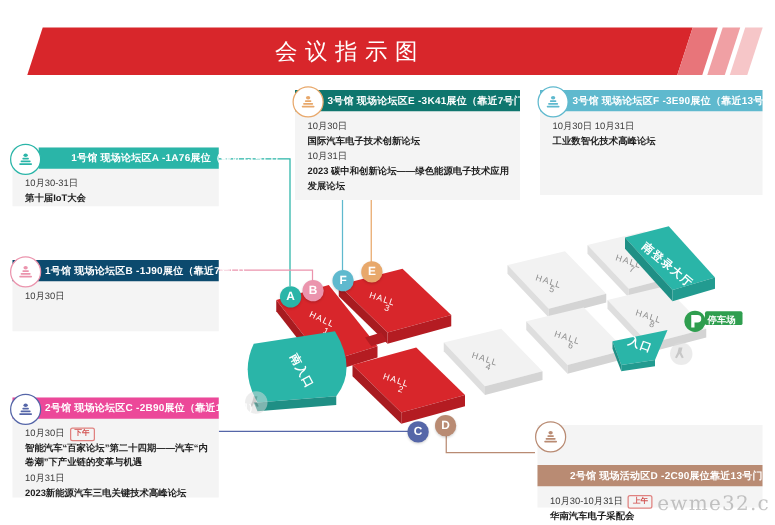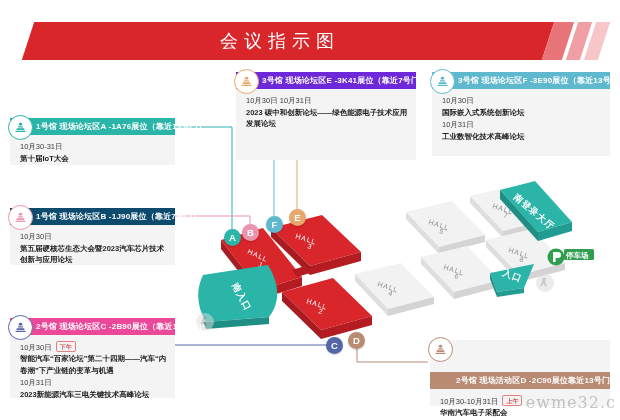--- a/index.html
+++ b/index.html
@@ -217,21 +217,21 @@
   </svg>
 
   <div class="mk" style="left:224px;top:229px;background:#2ab5a8;">A</div>
   <div class="mk" style="left:242px;top:224px;background:#eb94ad;">B</div>
   <div class="mk" style="left:326px;top:337px;background:#5566a8;">C</div>
   <div class="mk" style="left:348px;top:332px;background:#b98b73;">D</div>
   <div class="mk" style="left:289px;top:209px;background:#e8a86b;">E</div>
   <div class="mk" style="left:266px;top:216px;background:#5fb9ce;">F</div>
 
   <div class="card" style="left:10px;top:118px;width:165px;height:47px;">
-    <div class="card-head" style="background:#2ab5a8;">
+    <div class="card-head" style="background:#2ab5a8;margin-left:21px;">
       <span class="pin" style="color:#2ab5a8;">
         <svg viewBox="0 0 24 24">
             <g fill="#2ab5a8">
               <ellipse cx="12" cy="6" rx="3.2" ry="2.6"></ellipse>
               <rect x="7.2" y="9.5" width="9.6" height="2.6" rx="1.1"></rect>
               <rect x="4.6" y="13.6" width="14.8" height="2.8" rx="1.2"></rect>
               <rect x="2.6" y="17.8" width="18.8" height="2.6" rx="1.2"></rect>
             </g>
           </svg>
       </span>
@@ -252,21 +252,20 @@
               <rect x="7.2" y="9.5" width="9.6" height="2.6" rx="1.1"></rect>
               <rect x="4.6" y="13.6" width="14.8" height="2.8" rx="1.2"></rect>
               <rect x="2.6" y="17.8" width="18.8" height="2.6" rx="1.2"></rect>
             </g>
           </svg>
       </span>
       <span>1号馆 现场论坛区B -1J90展位（靠近7号门）</span>
     </div>
     <div class="card-body">
       <div class="date">10月30日</div>
-      <span class="ev">第五届硬核芯生态大会暨2023汽车芯片技术创新与应用论坛</span>
     </div>
   </div>
 
   <div class="card" style="left:10px;top:318px;width:165px;height:80px;">
     <div class="card-head" style="background:#ec4899;">
       <span class="pin" style="color:#5566a8;">
         <svg viewBox="0 0 24 24">
             <g fill="#5566a8">
               <ellipse cx="12" cy="6" rx="3.2" ry="2.6"></ellipse>
               <rect x="7.2" y="9.5" width="9.6" height="2.6" rx="1.1"></rect>
@@ -281,35 +280,36 @@
       <div>
         <span class="date">10月30日</span><span class="badge">下午</span>
       </div>
       <span class="ev">智能汽车“百家论坛”第二十四期——汽车“内卷潮”下产业链的变革与机遇</span>
       <div class="date">10月31日</div>
       <span class="ev">2023新能源汽车三电关键技术高峰论坛</span>
     </div>
   </div>
 
   <div class="card" style="left:236px;top:72px;width:180px;height:88px;">
-    <div class="card-head" style="background:#6d28d9;">
+    <div class="card-head" style="background:#0f766e;">
       <span class="pin" style="color:#e8a86b;">
         <svg viewBox="0 0 24 24">
             <g fill="#e8a86b">
               <ellipse cx="12" cy="6" rx="3.2" ry="2.6"></ellipse>
               <rect x="7.2" y="9.5" width="9.6" height="2.6" rx="1.1"></rect>
               <rect x="4.6" y="13.6" width="14.8" height="2.8" rx="1.2"></rect>
               <rect x="2.6" y="17.8" width="18.8" height="2.6" rx="1.2"></rect>
             </g>
           </svg>
       </span>
       <span>3号馆 现场论坛区E -3K41展位（靠近7号门）</span>
     </div>
     <div class="card-body">
       <div class="date">10月30日</div>
+      <span class="ev">国际汽车电子技术创新论坛</span>
       <div class="date">10月31日</div>
       <span class="ev">2023 碳中和创新论坛——绿色能源电子技术应用发展论坛</span>
     </div>
   </div>
 
   <div class="card" style="left:432px;top:72px;width:178px;height:84px;">
     <div class="card-head" style="background:#5fb9ce;">
       <span class="pin" style="color:#5fb9ce;">
         <svg viewBox="0 0 24 24">
             <g fill="#5fb9ce">
@@ -317,21 +317,20 @@
               <rect x="7.2" y="9.5" width="9.6" height="2.6" rx="1.1"></rect>
               <rect x="4.6" y="13.6" width="14.8" height="2.8" rx="1.2"></rect>
               <rect x="2.6" y="17.8" width="18.8" height="2.6" rx="1.2"></rect>
             </g>
           </svg>
       </span>
       <span>3号馆 现场论坛区F -3E90展位（靠近13号门）</span>
     </div>
     <div class="card-body">
       <div class="date">10月30日</div>
-      <span class="ev">国际嵌入式系统创新论坛</span>
       <div class="date">10月31日</div>
       <span class="ev">工业数智化技术高峰论坛</span>
     </div>
   </div>
 
   <div class="card" style="left:430px;top:340px;width:180px;height:66px;">
     <div class="card-head" style="background:#b98b73;margin-top:32px;">
       <span class="pin" style="color:#b98b73;">
         <svg viewBox="0 0 24 24">
             <g fill="#b98b73">

